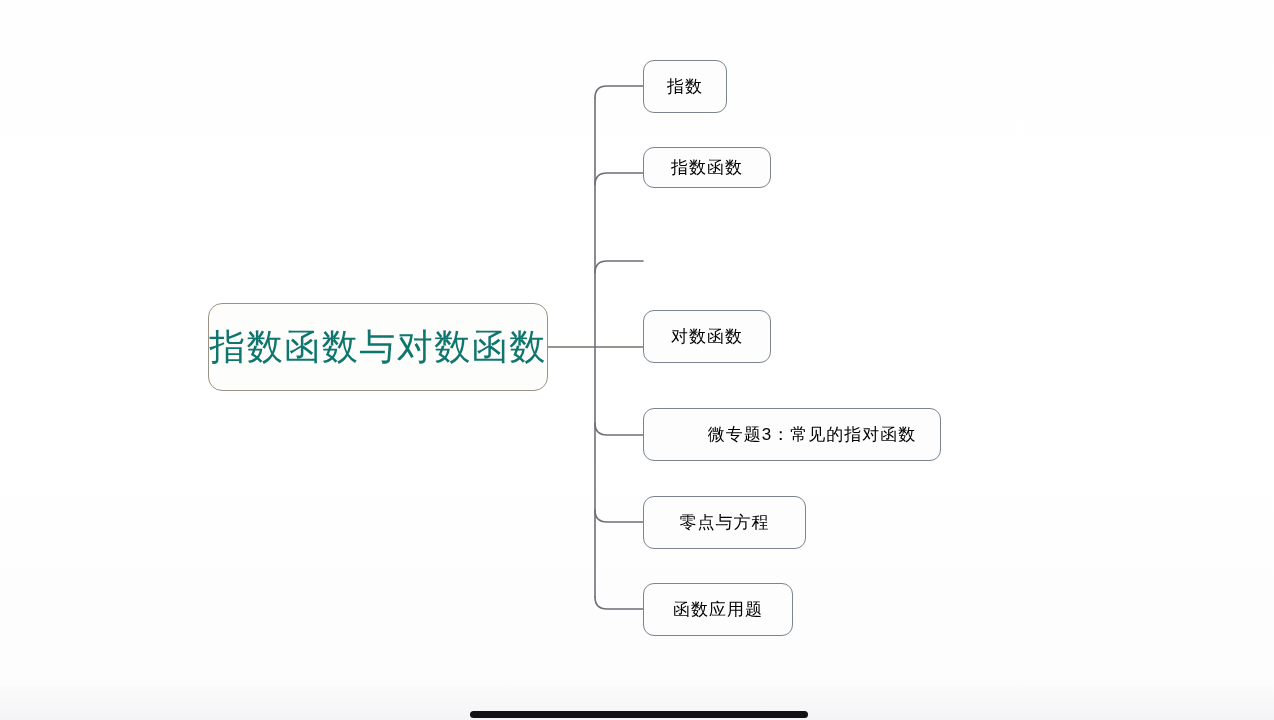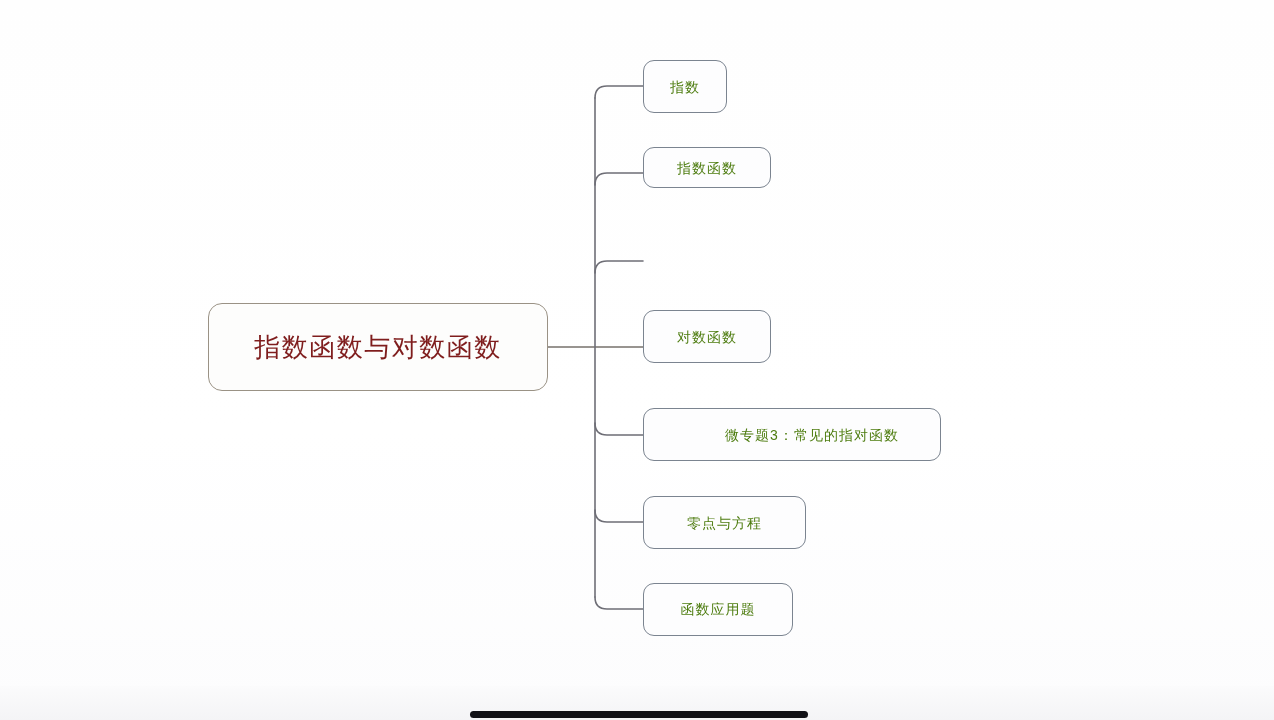--- a/index.html
+++ b/index.html
@@ -57,33 +57,33 @@
   .node-root {
     left: 208px;
     top: 303px;
     width: 340px;
     height: 88px;
     border: 1.7px solid #9a9285;
     border-radius: 14px;
     background: #fdfdfc;
   }
   .node-root .node-label {
-    font-size: 26px;
-    color: #7f1d1d;
+    font-size: 36px;
+    color: #0f766e;
     letter-spacing: 1.5px;
     line-height: 1;
   }
 
   .node-child {
     border: 1.6px solid #7b8490;
     background: #fdfdfe;
   }
   .node-child .node-label {
-    font-size: 14px;
-    color: #4d7c0f;
+    font-size: 17px;
+    color: #000000;
     letter-spacing: 1px;
     line-height: 1;
     text-align: center;
   }
 
   
   .n1 { left: 643px; top: 60px;  width: 84px;  height: 53px; }
   .n2 { left: 643px; top: 147px; width: 128px; height: 41px; }
   .n3 { left: 643px; top: 235px; width: 84px;  height: 53px; }
   .n4 { left: 643px; top: 310px; width: 128px; height: 53px; }

